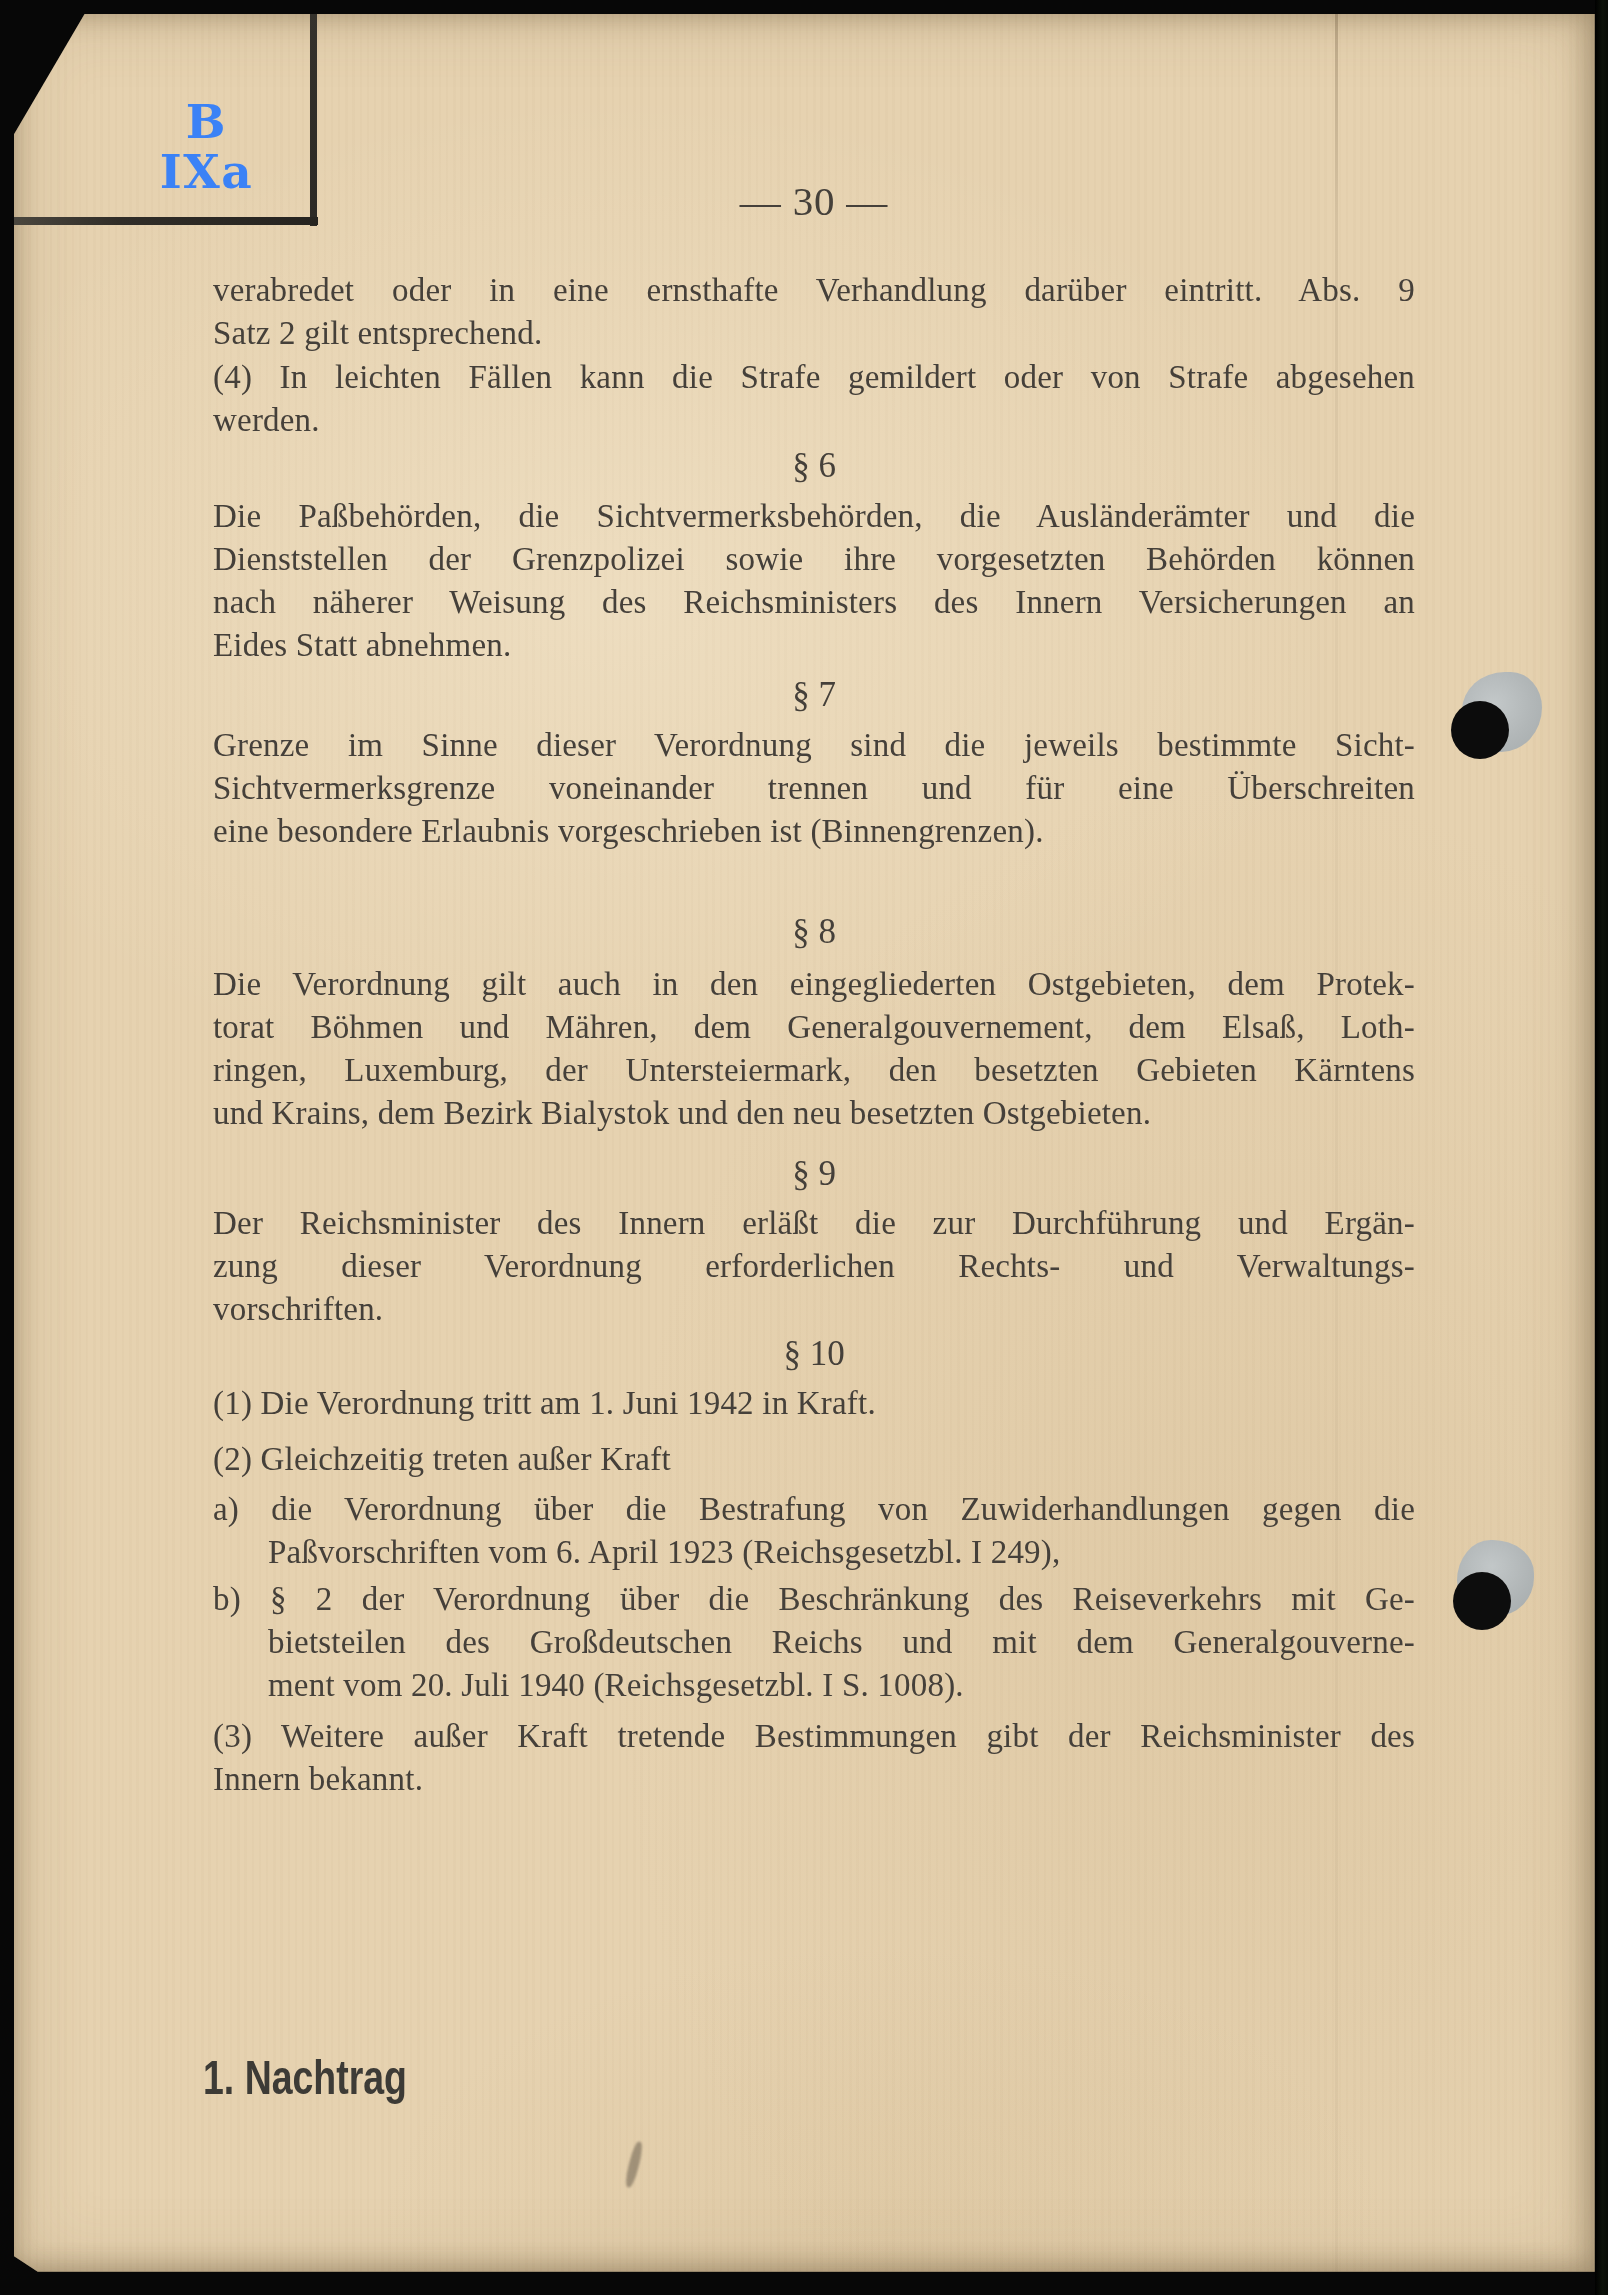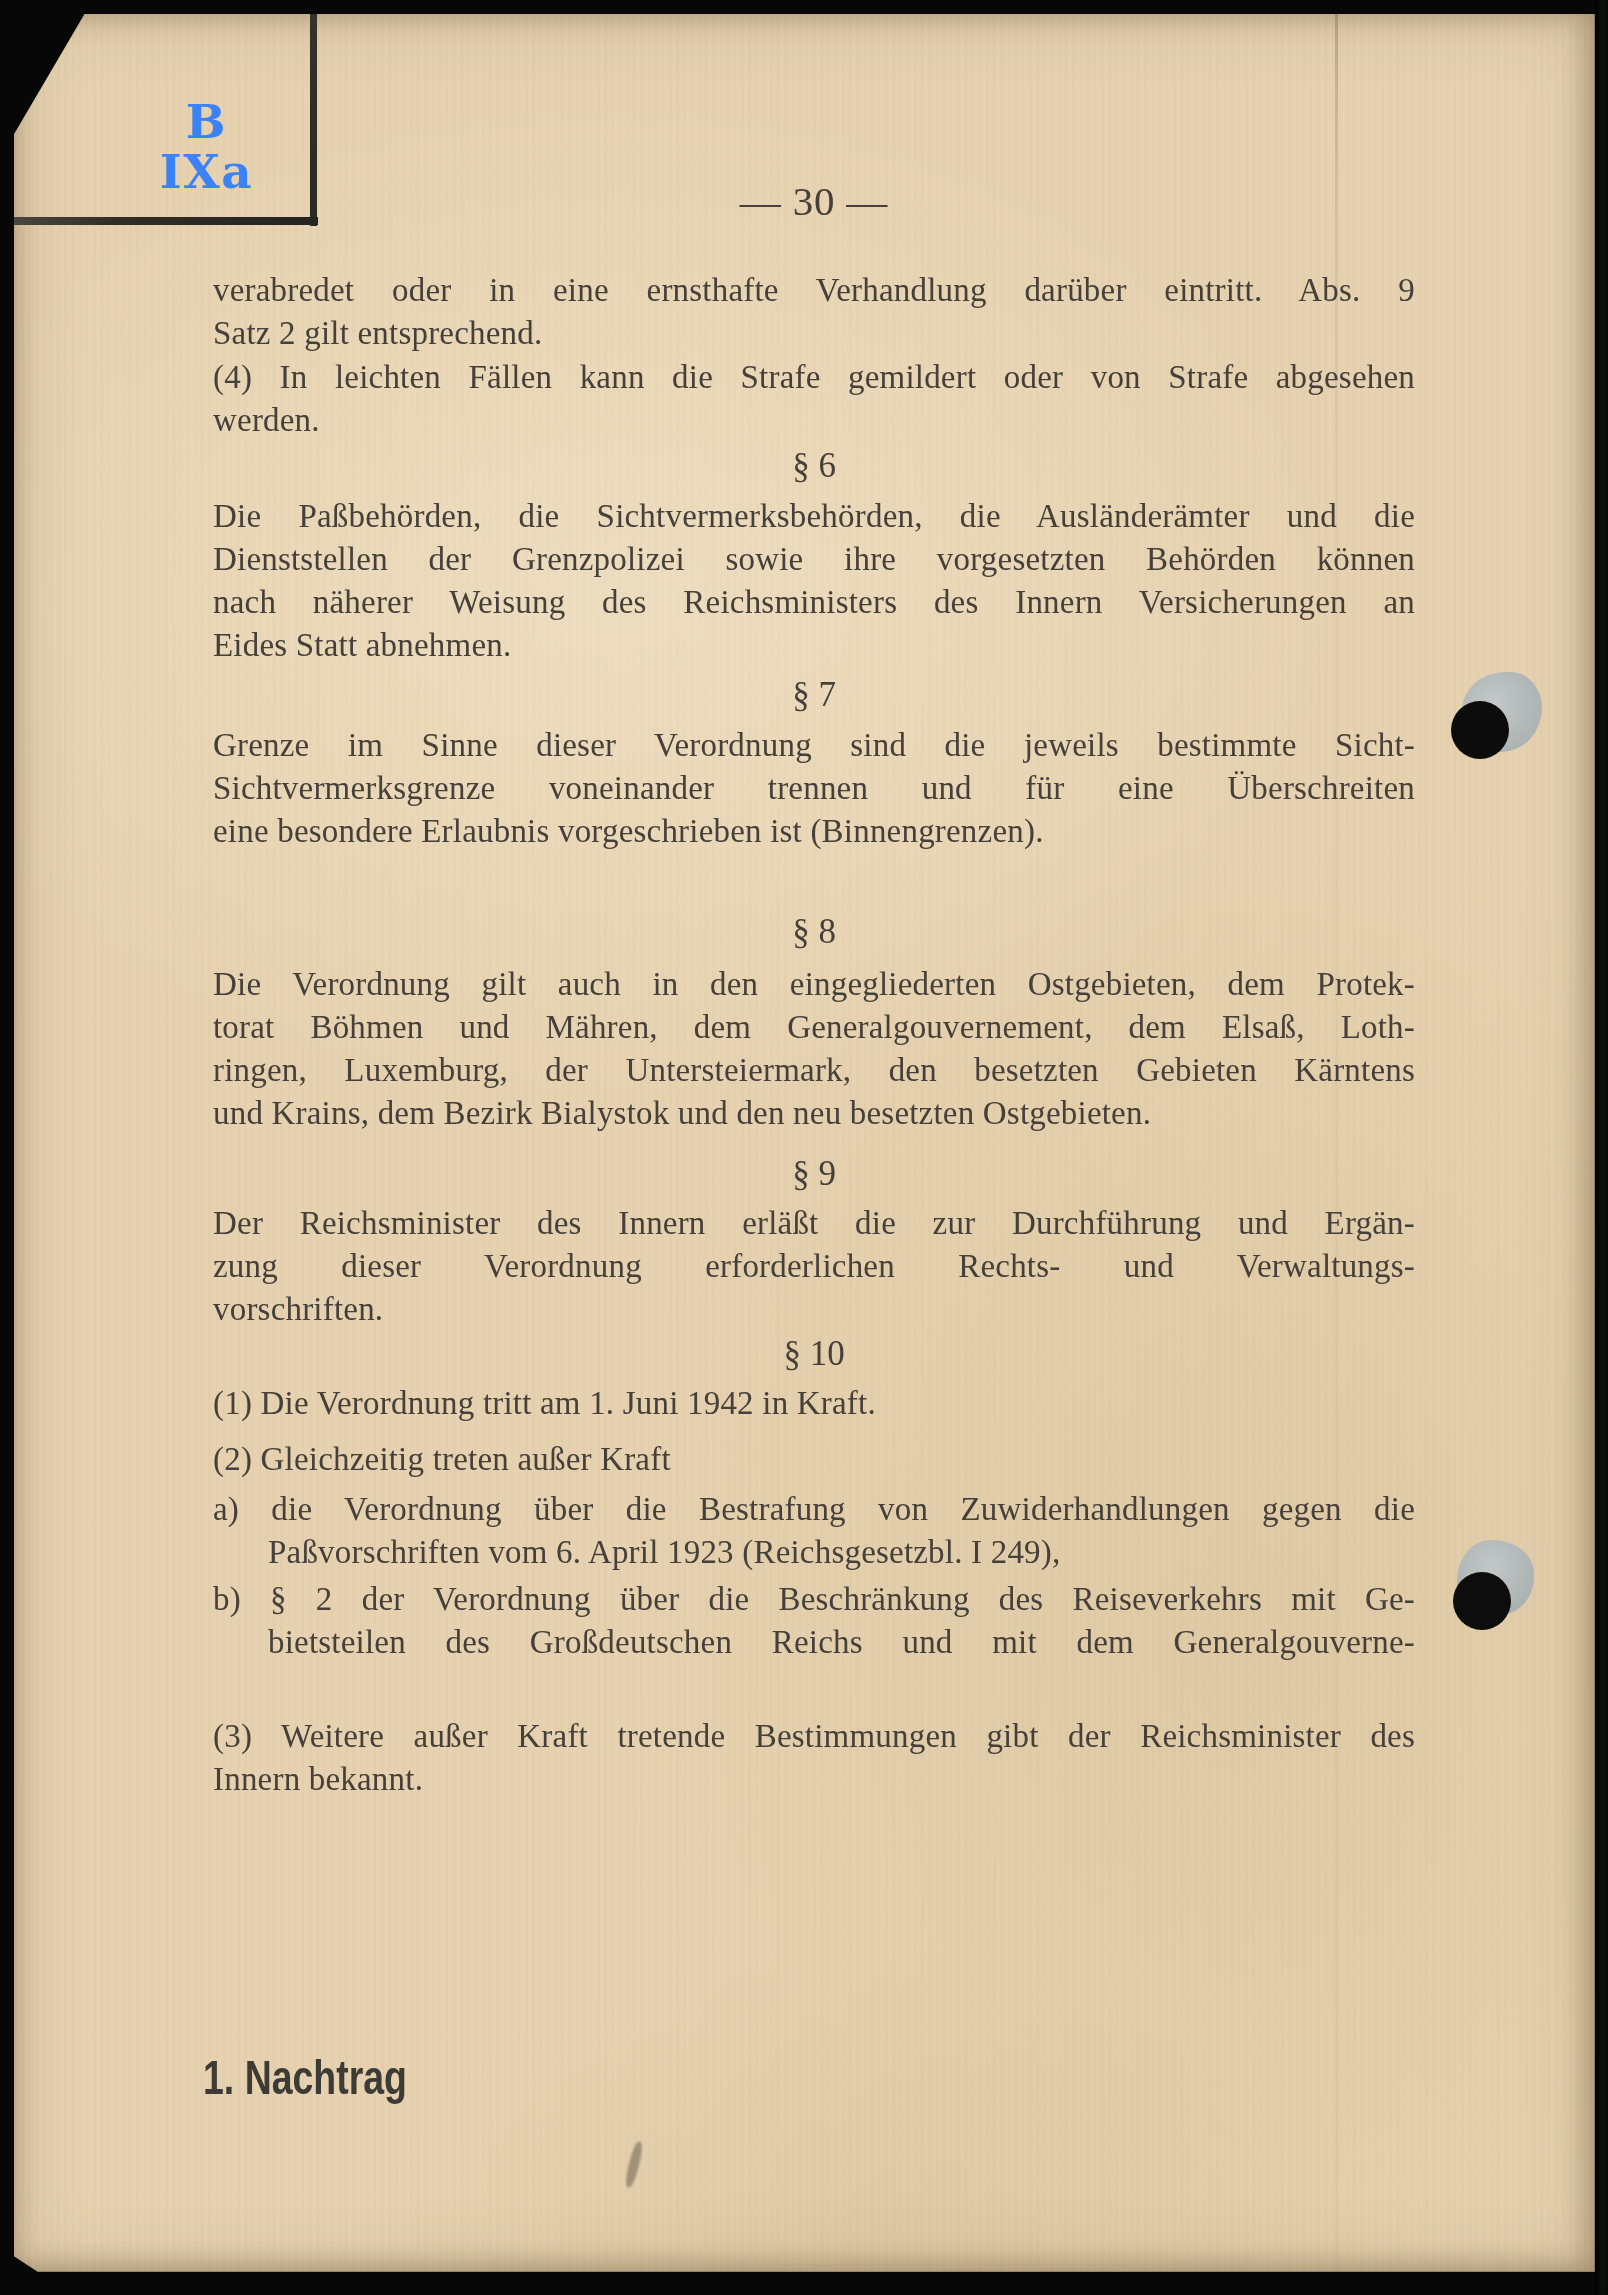--- a/index.html
+++ b/index.html
@@ -173,20 +173,21 @@
 </div>
 
 <div class="block i-a">
   <div class="j">a) die Verordnung über die Bestrafung von Zuwiderhandlungen gegen die</div>
   <div class="l ind">Paßvorschriften vom 6. April 1923 (Reichsgesetzbl. I 249),</div>
 </div>
 
 <div class="block i-b">
   <div class="j">b) § 2 der Verordnung über die Beschränkung des Reiseverkehrs mit Ge-</div>
   <div class="j ind">bietsteilen des Großdeutschen Reichs und mit dem Generalgouverne-</div>
+  <div class="l ind">ment vom 20. Juli 1940 (Reichsgesetzbl. I S. 1008).</div>
 </div>
 
 <div class="block i-3">
   <div class="j">(3) Weitere außer Kraft tretende Bestimmungen gibt der Reichsminister des</div>
   <div class="l">Innern bekannt.</div>
 </div>
 
 <div class="footer">1. Nachtrag</div>
 
 <div class="smudge1"></div>

